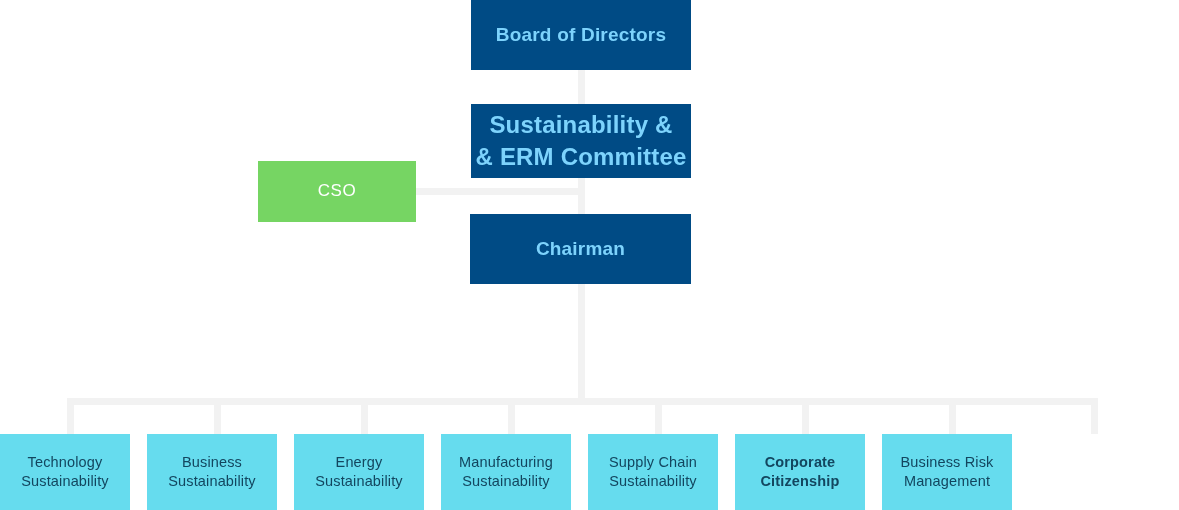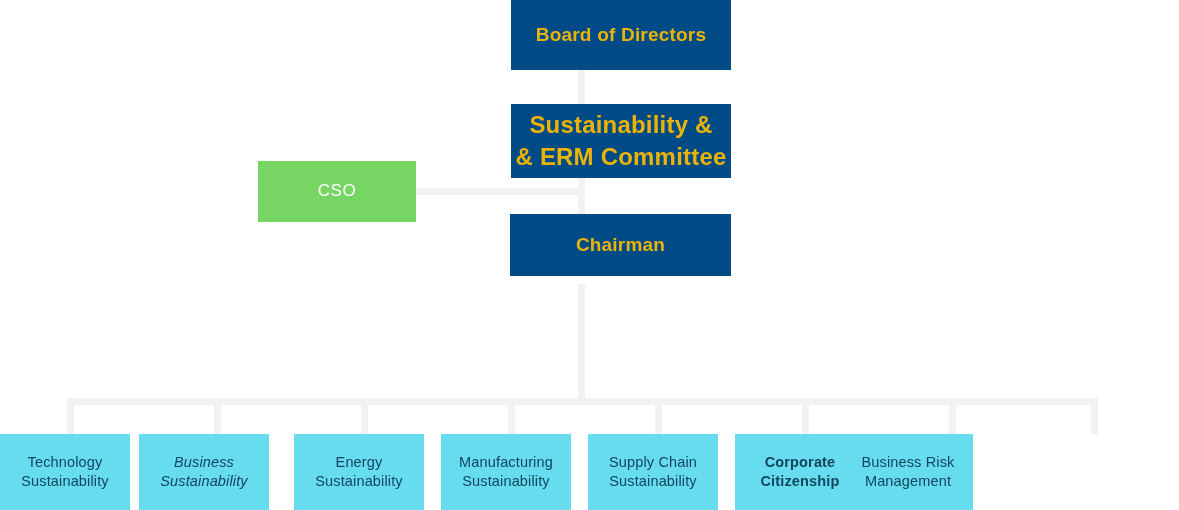--- a/index.html
+++ b/index.html
@@ -34,22 +34,21 @@
     box-sizing: border-box;
     line-height: 1.32;
   }
   .node-label {
     display: block;
     white-space: pre-line;
   }
 
   .node.navy {
     background: #004B85;
-    color: #eab308;
-    margin-left: 40px;
+    color: #7dd3fc;
   }
   .node.green {
     background: #76D563;
     color: #ffffff;
   }
   .node.cyan {
     background: #66DCEE;
     color: #13465F;
   }
 
@@ -60,21 +59,21 @@
   }
   #node-committee {
     left: 471px; top: 104px; width: 220px; height: 74px;
     font-size: 24px; font-weight: bold; letter-spacing: .2px;
   }
   #node-cso {
     left: 249px; top: 161px; width: 158px; height: 61px;
     font-size: 17px; letter-spacing: .6px; margin-left: 9px;
   }
   #node-chairman {
-    left: 470px; top: 214px; width: 221px; height: 62px;
+    left: 470px; top: 214px; width: 221px; height: 70px;
     font-size: 19px; font-weight: bold; letter-spacing: .2px;
   }
 
   .leaf {
     top: 434px;
     width: 130px;
     height: 76px;
     font-size: 14.5px;
     letter-spacing: .15px;
   }
@@ -117,38 +116,38 @@
   </div>
 
   <div class="node navy" id="node-chairman">
     <span class="node-label">Chairman</span>
   </div>
 
   <div class="node cyan leaf" style="left:0px;">
     <span class="node-label">Technology
 Sustainability</span>
   </div>
-  <div class="node cyan leaf" style="left:139px;font-style:italic;">
+  <div class="node cyan leaf" style="left:147px;">
     <span class="node-label">Business
 Sustainability</span>
   </div>
   <div class="node cyan leaf" style="left:294px;">
     <span class="node-label">Energy
 Sustainability</span>
   </div>
   <div class="node cyan leaf" style="left:441px;">
     <span class="node-label">Manufacturing
 Sustainability</span>
   </div>
   <div class="node cyan leaf" style="left:588px;">
     <span class="node-label">Supply Chain
 Sustainability</span>
   </div>
   <div class="node cyan leaf" style="left:735px;font-weight:bold;">
     <span class="node-label">Corporate
 Citizenship</span>
   </div>
-  <div class="node cyan leaf" style="left:843px;">
+  <div class="node cyan leaf" style="left:882px;">
     <span class="node-label">Business Risk
 Management</span>
   </div>
 
 </div>
 
 </body></html>

